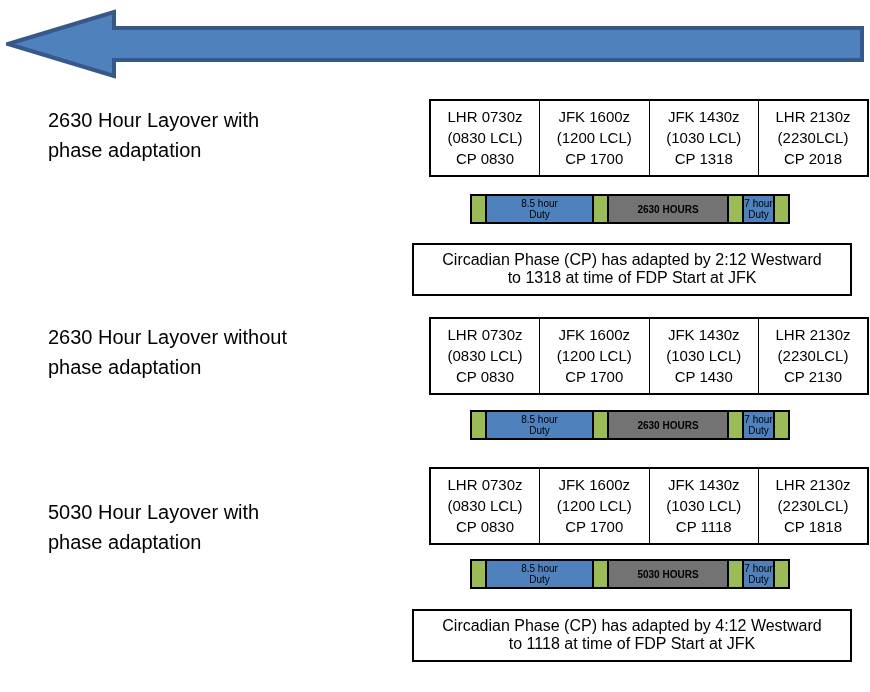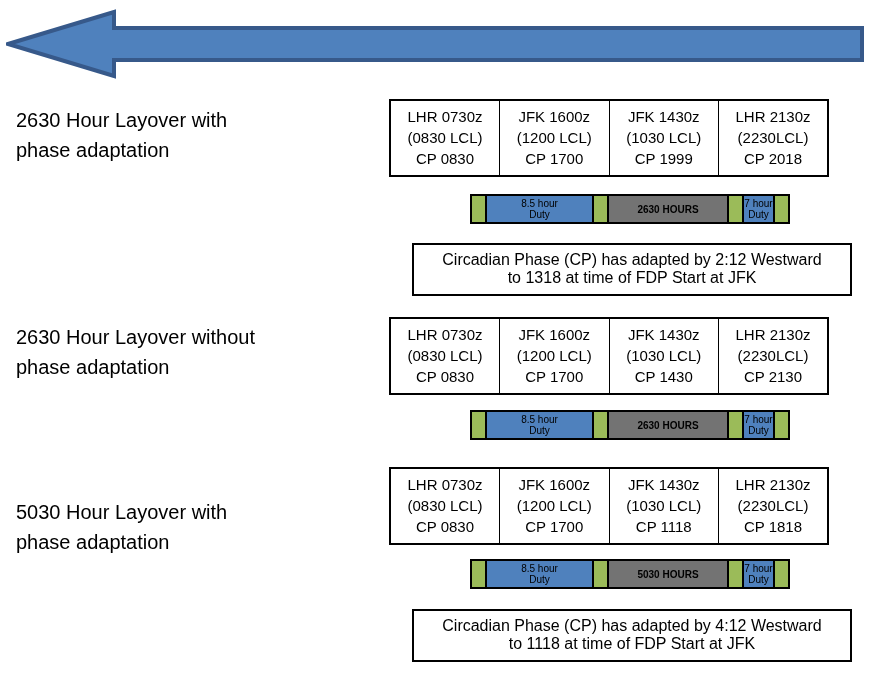--- a/index.html
+++ b/index.html
@@ -50,26 +50,27 @@
     pointer-events: none;
   }
 
   
   .section-label {
     position: absolute;
     font-size: 20px;
     line-height: 30px;
     color: #000000;
     white-space: pre-line;
+    margin-left: 32px;
   }
 
   
   .leg-table {
     position: absolute;
-    left: 389px;
+    left: 429px;
     width: 440px;
     border: 2px solid #000000;
     border-collapse: collapse;
     background: #ffffff;
     table-layout: fixed;
   }
   .leg-table td {
     border: 1px solid #000000;
     text-align: center;
     vertical-align: middle;
@@ -146,21 +147,21 @@
       <span class="leg-cell-line">CP 0830</span>
     </td>
     <td>
       <span class="leg-cell-line">JFK 1600z</span>
       <span class="leg-cell-line">(1200 LCL)</span>
       <span class="leg-cell-line">CP 1700</span>
     </td>
     <td>
       <span class="leg-cell-line">JFK 1430z</span>
       <span class="leg-cell-line">(1030 LCL)</span>
-      <span class="leg-cell-line">CP 1999</span>
+      <span class="leg-cell-line">CP 1318</span>
     </td>
     <td>
       <span class="leg-cell-line">LHR 2130z</span>
       <span class="leg-cell-line">(2230LCL)</span>
       <span class="leg-cell-line">CP 2018</span>
     </td>
   </tr>
 </tbody>
   </table>
 

